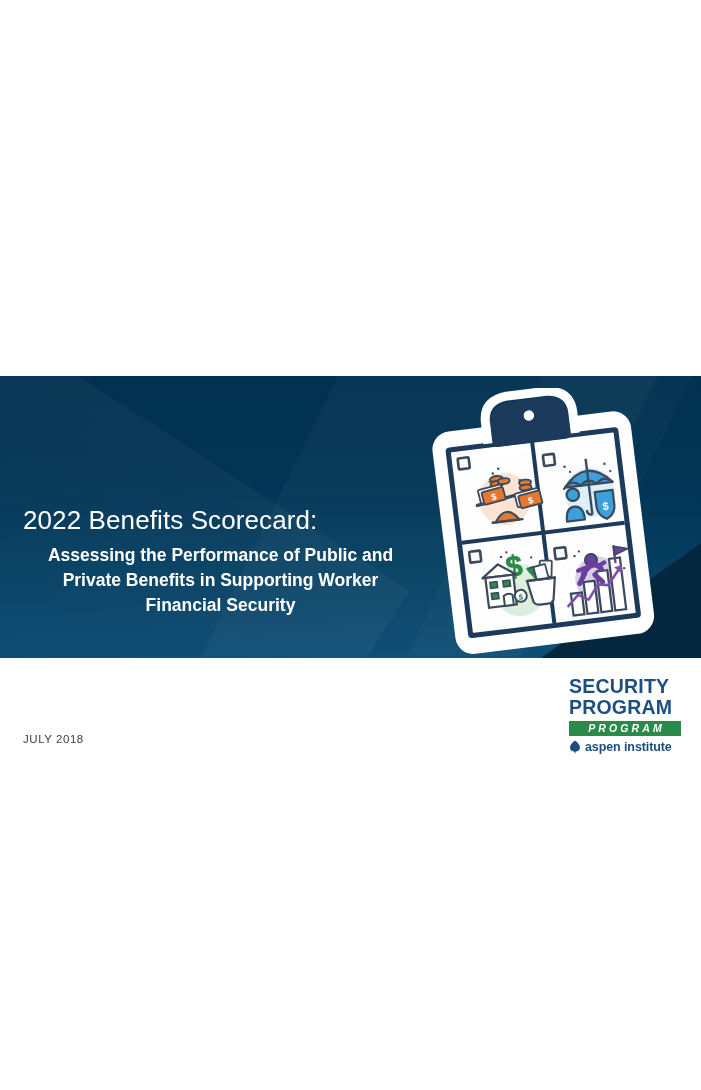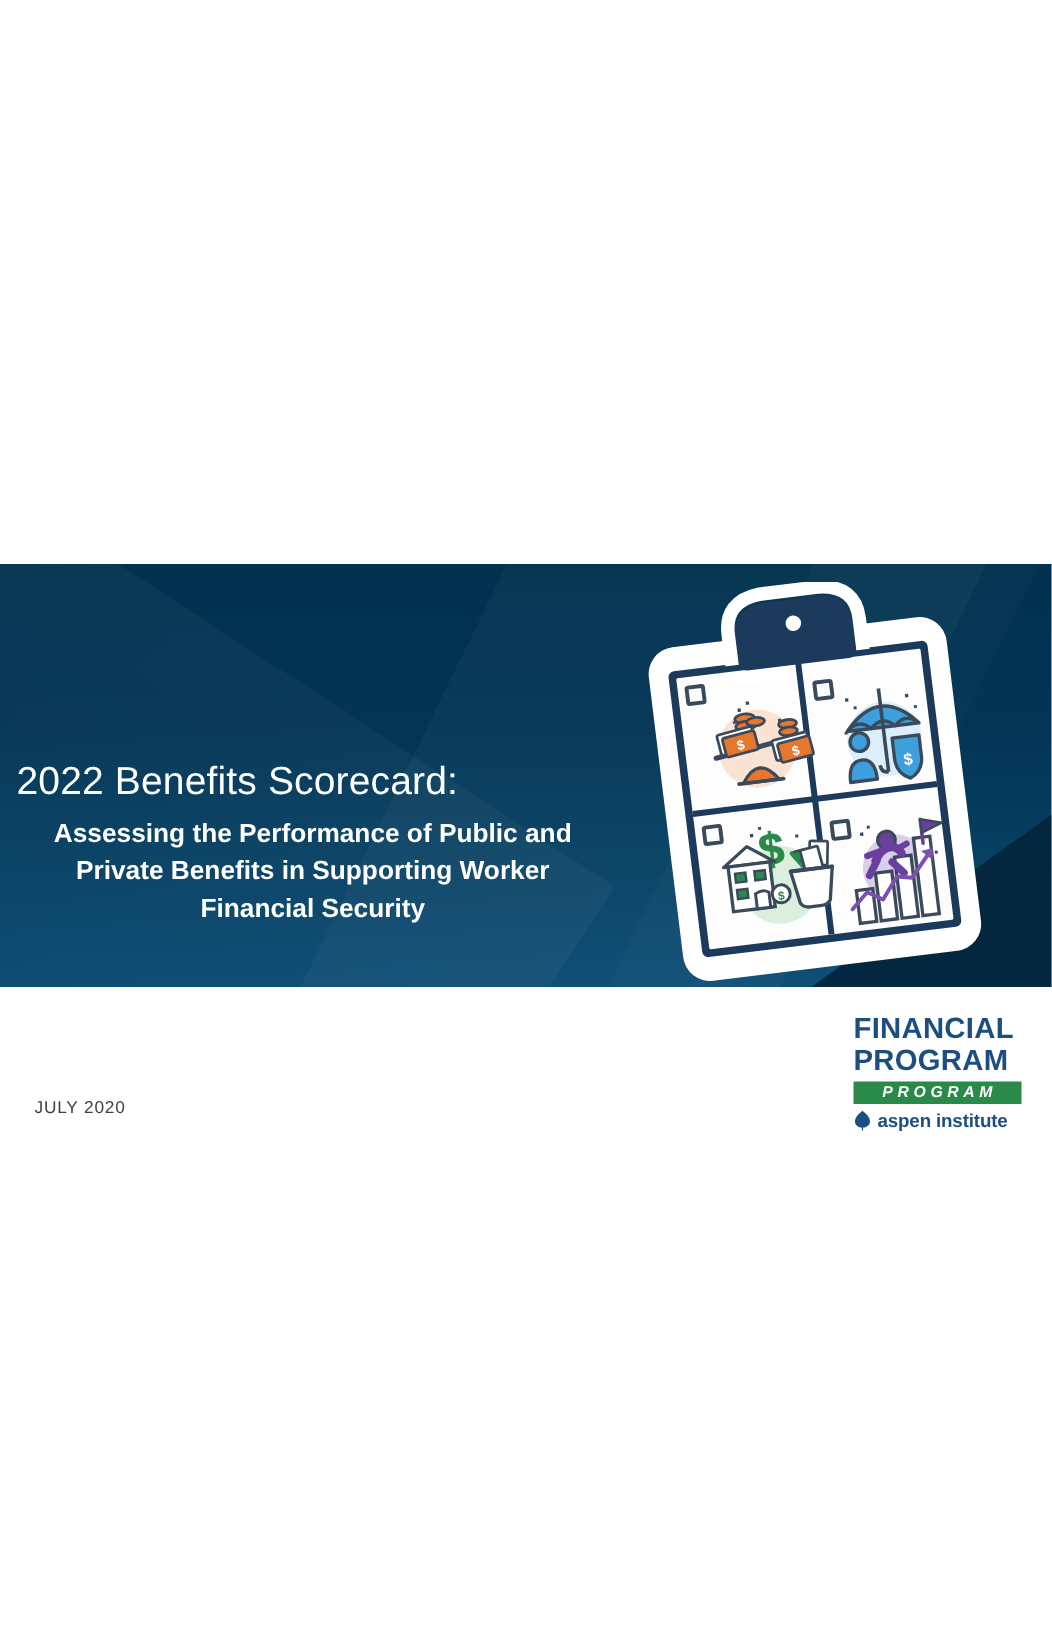--- a/index.html
+++ b/index.html
@@ -57,21 +57,21 @@
     width: 0; height: 0;
     border-style: solid;
     border-width: 0 0 115px 160px;
     border-color: transparent transparent #042740 transparent;
     pointer-events: none;
   }
 
   
   .title-block {
     position: absolute;
-    left: 11px;
+    left: 23px;
     top: 505px;
     width: 420px;
     z-index: 6;
   }
   .doc-title {
     color: #ffffff;
     font-size: 26px;
     font-weight: 400;
     letter-spacing: 0.1px;
     line-height: 1.22;
@@ -332,24 +332,24 @@
       <line x1="172" y1="160" x2="172" y2="176" stroke="#6b3f9e" stroke-width="2.4" stroke-linecap="round"></line>
       <path d="M172 160 L186 164 L172 169 Z" fill="#6b3f9e" stroke="#3a4a5c" stroke-width="1.6" stroke-linejoin="round"></path>
 
       <polyline points="120,214 131,204 141,210 152,196 162,198 176,182" fill="none" stroke="#7d4fae" stroke-width="2.6" stroke-linecap="round" stroke-linejoin="round"></polyline>
       <path d="M170 181 L178 180 L177 188 Z" fill="#7d4fae"></path>
     </g>
   </g>
 </svg>
 </div>
 
-<div class="pub-date">JULY 2020</div>
+<div class="pub-date">JULY 2018</div>
 
 <div class="logo">
-  <div class="logo-line">FINANCIAL</div>
+  <div class="logo-line">SECURITY</div>
   <div class="logo-line">PROGRAM</div>
   <div class="logo-program-bar">
     <span>PROGRAM</span>
   </div>
   <div class="logo-aspen">
     <svg class="leaf" width="12" height="14" viewBox="0 0 12 14">
       <path d="M6 0.5 C9.2 3 11 5.2 11 7.6 C11 10 8.9 11.6 6.4 11.7 L6.4 13.6 L5.6 13.6 L5.6 11.7 C3.1 11.6 1 10 1 7.6 C1 5.2 2.8 3 6 0.5 Z" fill="#1c4e82"></path>
     </svg>
     <span class="aspen-text">aspen institute</span>
   </div>

